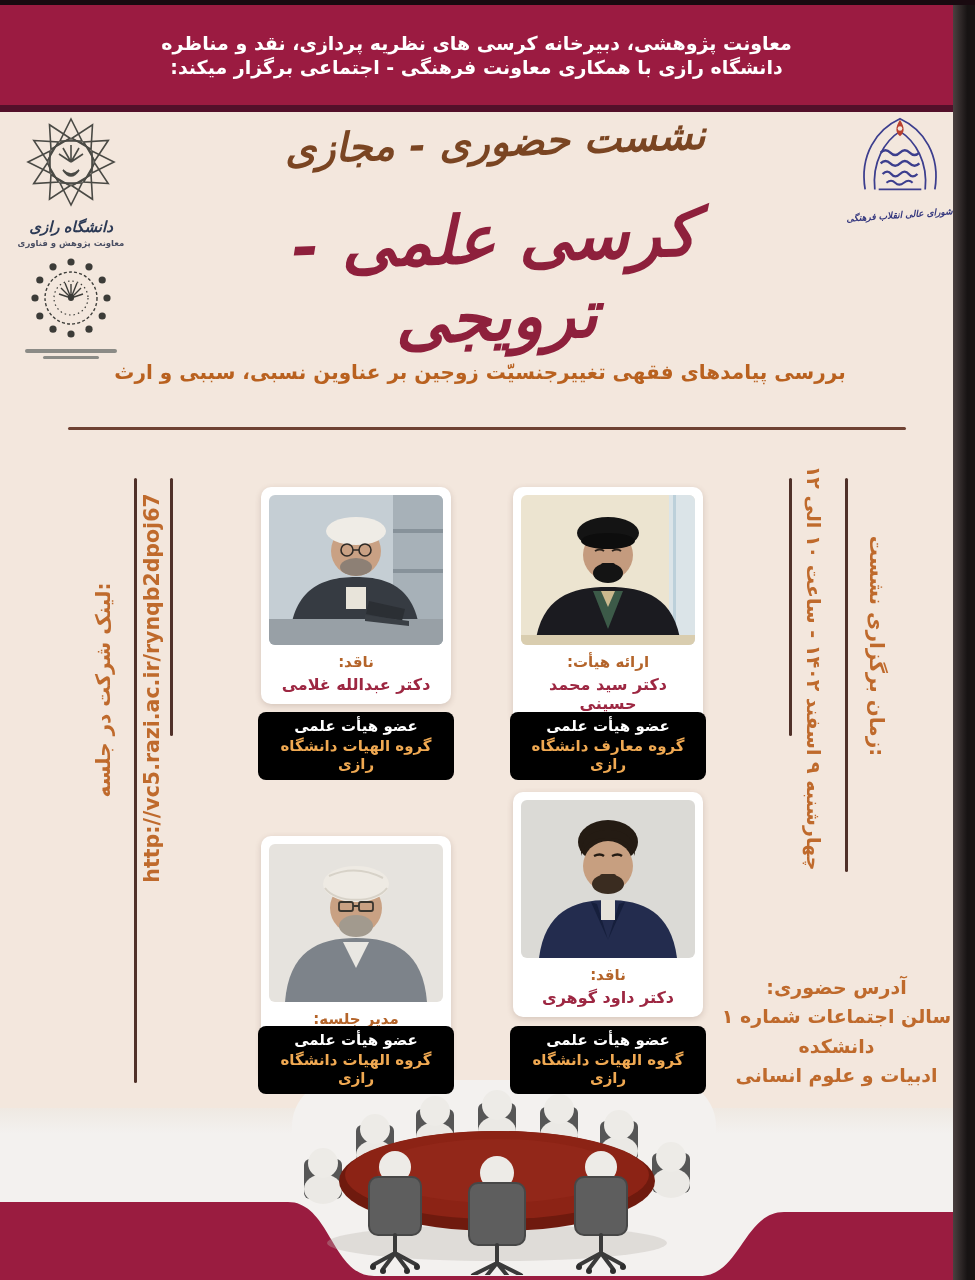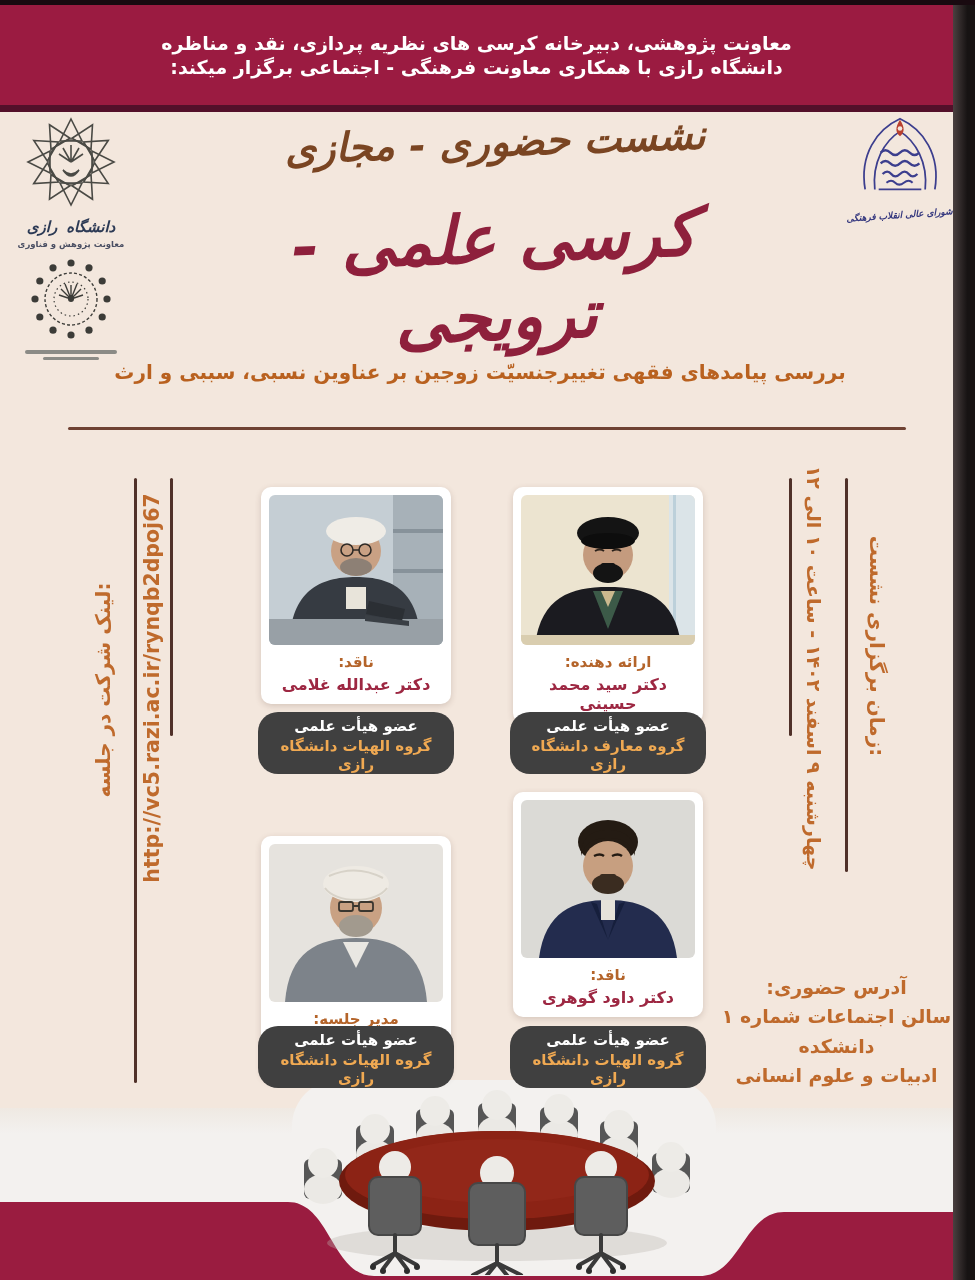--- a/index.html
+++ b/index.html
@@ -13,21 +13,21 @@
 
   
   .header{position:absolute;top:5px;left:0;width:953px;height:100px;background:#9b1b41;
           border-bottom:7px solid #53102a;display:flex;flex-direction:column;
           justify-content:center;align-items:center;gap:2px;z-index:5;}
   .header .hline{color:#ffffff;font-weight:bold;font-size:19px;direction:rtl;white-space:nowrap;}
 
   
   .logo-col{position:absolute;left:6px;top:114px;width:130px;text-align:center;}
   .razi-title{font-size:15px;font-weight:bold;color:#2c3a55;direction:rtl;margin-top:4px;
-              font-family:Liberation Mono, monospace;font-style:italic;}
+              font-family:Liberation Sans, sans-serif;font-style:italic;}
   .razi-sub{font-size:8.5px;font-weight:bold;color:#4a4f63;direction:rtl;margin-top:2px;}
   .cap-bars{margin-top:5px;display:flex;flex-direction:column;align-items:center;gap:3px;}
   .cap-bars i{display:block;height:4px;background:#8b8b86;border-radius:2px;}
   .council{position:absolute;left:842px;top:112px;width:115px;text-align:center;}
   .council-cap{font-size:9px;font-style:italic;font-weight:bold;color:#34377e;direction:rtl;
                margin-top:2px;transform:rotate(-4deg);font-family:"DejaVu Serif",serif;}
 
   
   .title1{position:absolute;top:118px;left:235px;width:520px;text-align:center;
           font-family:"DejaVu Serif",serif;font-style:italic;font-weight:bold;
@@ -48,22 +48,22 @@
   
   .card{position:absolute;width:190px;background:#ffffff;border-radius:10px;
         box-shadow:0 2px 6px rgba(90,60,50,.2);padding:8px 8px 10px;box-sizing:border-box;
         text-align:center;z-index:6;}
   .card svg{display:block;width:174px;border-radius:6px;}
   .role{margin-top:8px;font-size:15px;font-weight:bold;color:#b4642a;direction:rtl;}
   .name{margin-top:4px;font-size:16px;font-weight:bold;color:#9d2742;direction:rtl;}
   .c1{left:261px;top:487px;} .c2{left:513px;top:487px;}
   .c3{left:261px;top:792px;margin-top:44px;} .c4{left:513px;top:792px;}
 
-  .badge{position:absolute;width:196px;background:#404040;border-radius:20px;
-         text-align:center;padding:5px 4px 1px;box-sizing:border-box;z-index:6;}
+  .badge{position:absolute;width:196px;background:#000000;border-radius:8px;
+         text-align:center;padding:5px 4px 7px;box-sizing:border-box;z-index:6;}
   .badge .b1{font-size:15px;font-weight:bold;color:#ffffff;direction:rtl;}
   .badge .b2{font-size:15px;font-weight:bold;color:#f0a952;direction:rtl;margin-top:2px;}
   .bg1{left:258px;top:712px;} .bg2{left:510px;top:712px;}
   .bg3{left:258px;top:1026px;} .bg4{left:510px;top:1026px;}
 
   
   .address{position:absolute;left:718px;top:973px;width:237px;text-align:center;
            font-weight:bold;font-size:19px;color:#bf6a2c;direction:rtl;line-height:1.55;}
 
   
@@ -206,21 +206,21 @@
       <path d="M72,96 L87,134 L102,96 Z" fill="#3c5a48"></path>
       <path d="M80,96 L87,112 L94,96 Z" fill="#cbb98e"></path>
       <circle cx="87" cy="60" r="25" fill="#c49b7e"></circle>
       <ellipse cx="87" cy="78" rx="15" ry="10" fill="#141414"></ellipse>
       <rect x="80" y="68" width="14" height="4" rx="2" fill="#141414"></rect>
       <ellipse cx="87" cy="38" rx="31" ry="16" fill="#141414"></ellipse>
       <ellipse cx="87" cy="46" rx="27" ry="8" fill="#0d0d0d"></ellipse>
       <path d="M74,56 q5,-3 9,0 M91,56 q5,-3 9,0" stroke="#2a2019" stroke-width="2" fill="none"></path>
       <rect x="0" y="140" width="174" height="10" fill="#d9cdaf"></rect>
     </svg>
-    <div class="role">ارائه دهنده:</div>
+    <div class="role">ارائه هیأت:</div>
     <div class="name">دکتر سید محمد حسینی</div>
   </div>
   <div class="badge bg2">
     <div class="b1">عضو هیأت علمی</div>
     <div class="b2">گروه معارف دانشگاه رازی</div>
   </div>
 
   <div class="card c3">
     <svg viewBox="0 0 174 158">
       <rect width="174" height="158" fill="#e6e3de"></rect>

